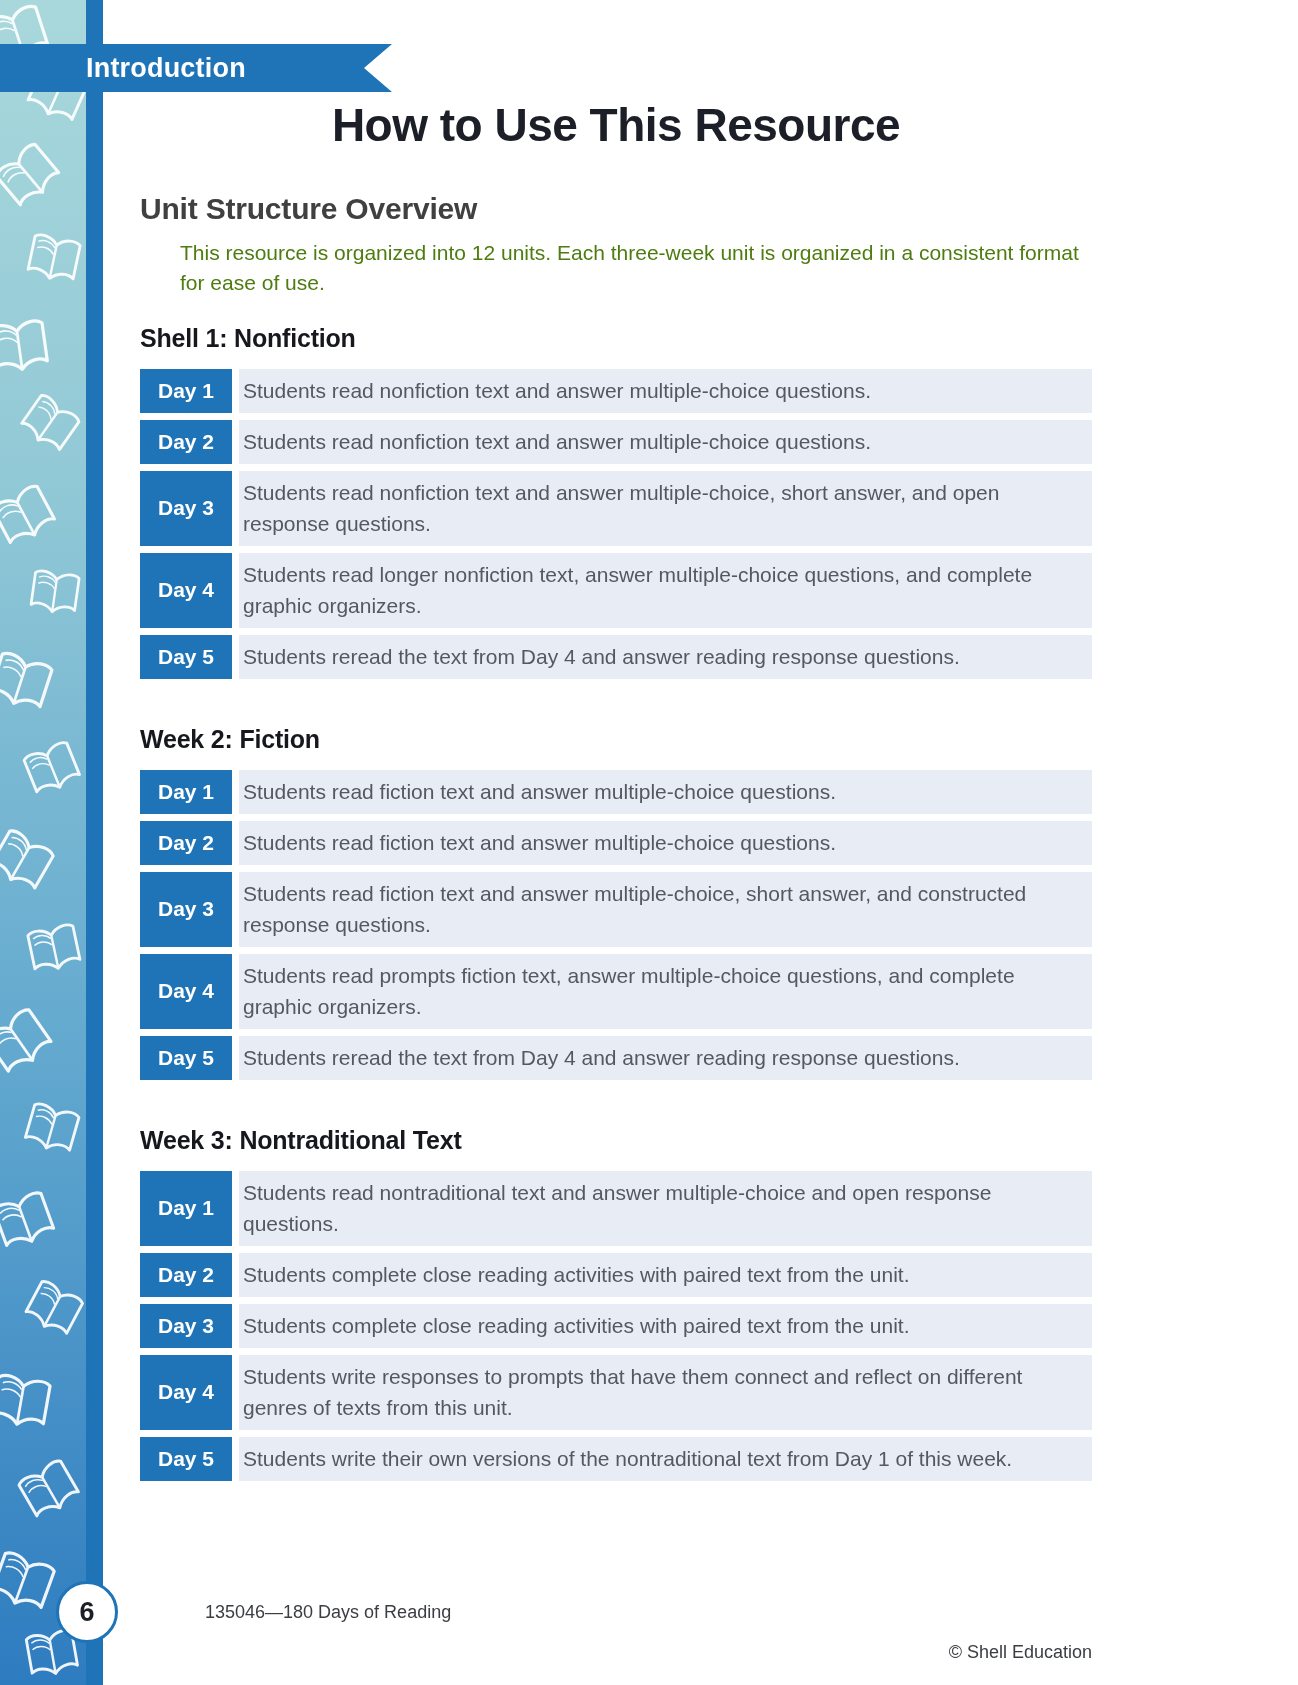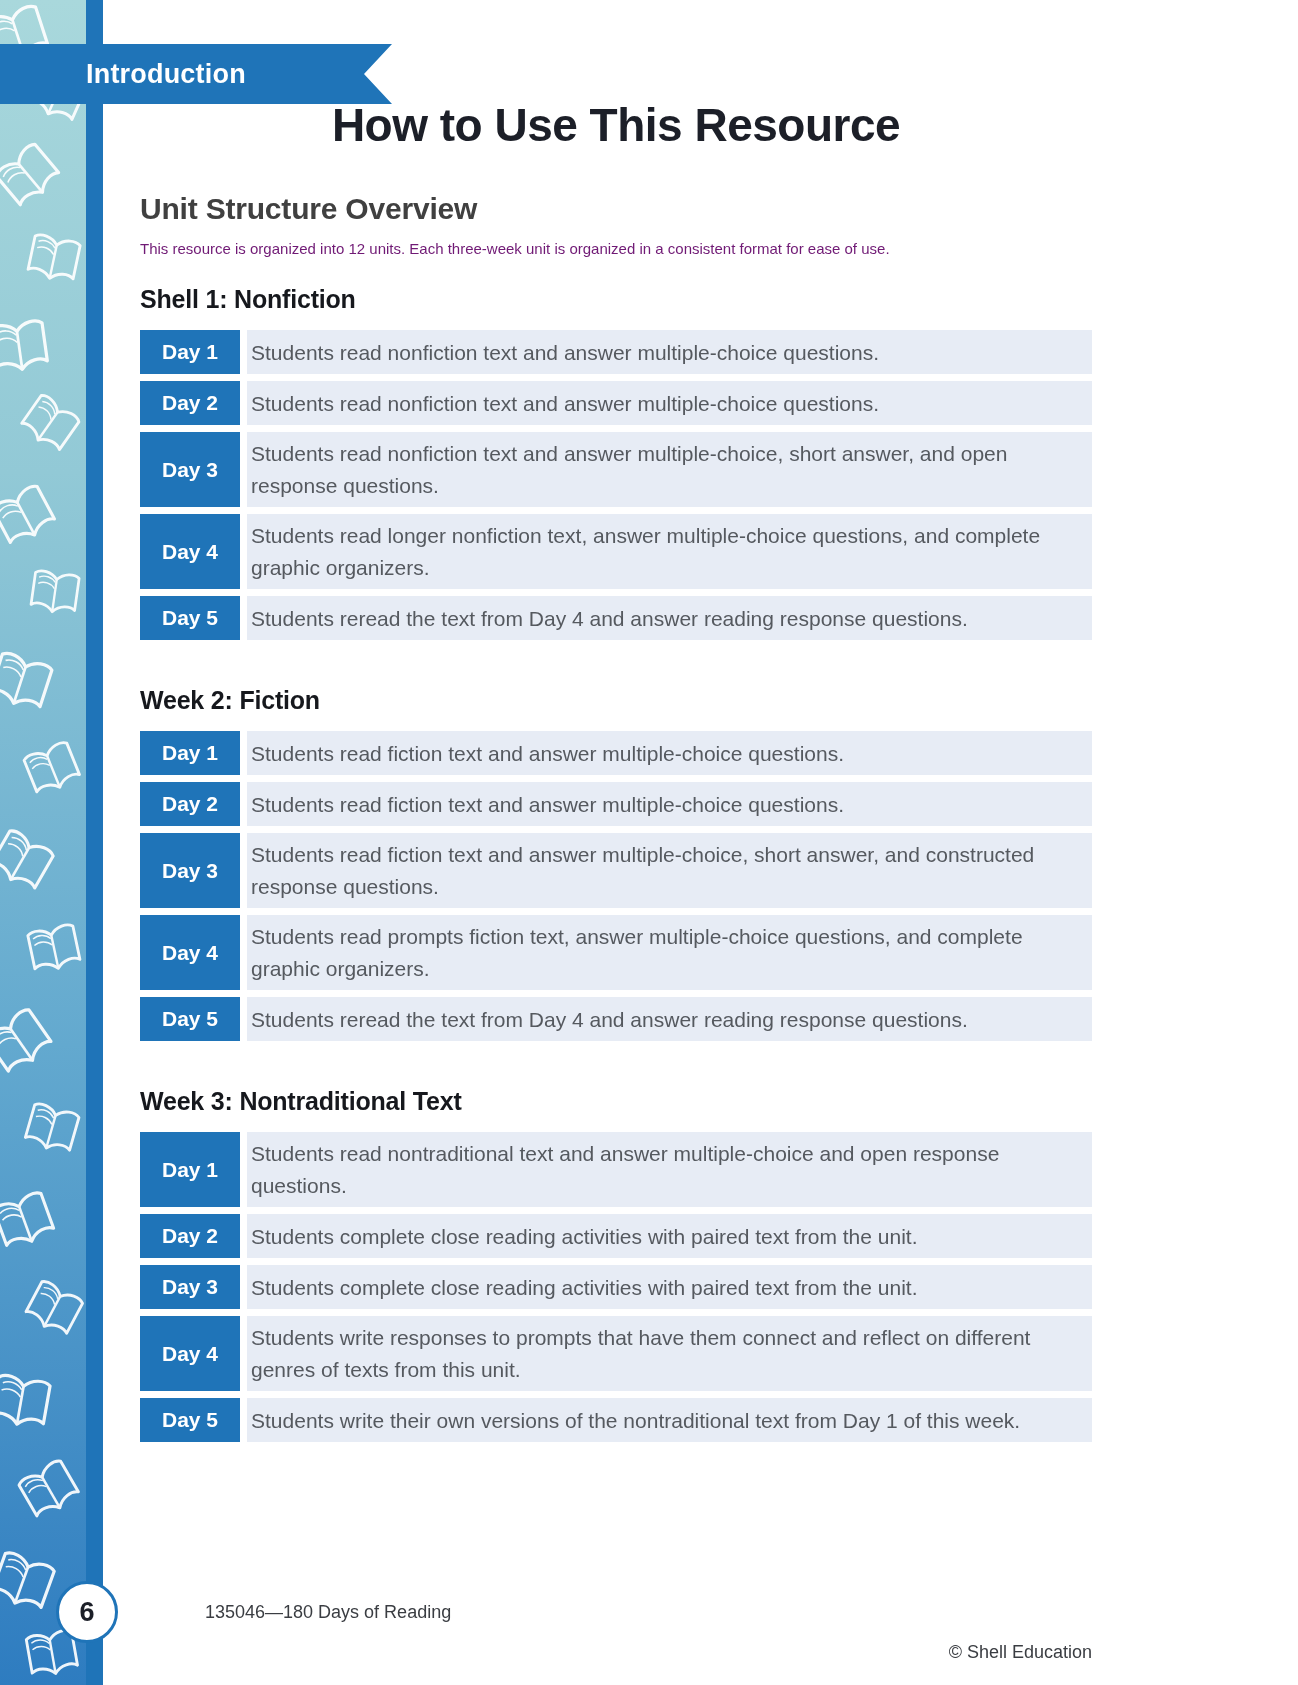--- a/index.html
+++ b/index.html
@@ -11,47 +11,47 @@
   .sidebar{
     position:absolute;left:0;top:0;width:86px;height:1685px;overflow:hidden;
     background:linear-gradient(180deg,#a9d8dc 0%,#92c9d6 28%,#63a9cf 62%,#2e7cc0 100%);
   }
   .sidebar-stripe{
     position:absolute;left:86px;top:0;width:17px;height:1685px;background:#1f74b8;
   }
   .bk{position:absolute;opacity:.92;}
   
   .ribbon{
-    position:absolute;left:0;top:44px;width:392px;height:60px;background:#1f74b8;
+    position:absolute;left:0;top:44px;width:392px;height:48px;background:#1f74b8;
     clip-path:polygon(0 0,100% 0,calc(100% - 28px) 50%,100% 100%,0 100%);
     display:flex;align-items:center;z-index:5;
   }
   .ribbon span{
     color:#ffffff;font-weight:bold;font-size:27px;padding-left:86px;letter-spacing:.2px;
   }
   
   .content{position:absolute;left:140px;top:0;width:952px;}
   .page-title{
     margin-top:98px;text-align:center;font-size:46px;font-weight:800;
     color:#1c1f28;letter-spacing:-.5px;
   }
   .section-heading{
     margin-top:40px;font-size:30px;font-weight:800;color:#404040;letter-spacing:-.2px;
   }
   .intro-par{
-    margin-top:12px;font-size:15px;line-height:1.42;color:#701a75;max-width:900px;
+    margin-top:12px;font-size:21px;line-height:1.42;color:#4d7c0f;max-width:900px;margin-left:40px;
   }
   .week-heading{
     font-size:25px;font-weight:800;color:#16181d;margin-top:46px;letter-spacing:-.2px;
   }
   .week-heading.first{margin-top:26px;}
   .day-table{margin-top:16px;}
   .day-row{display:flex;margin-bottom:7px;}
   .day-label{
-    flex:none;width:100px;background:#1f74b8;color:#ffffff;font-weight:bold;
+    flex:none;width:92px;background:#1f74b8;color:#ffffff;font-weight:bold;
     font-size:21px;display:flex;align-items:center;justify-content:center;margin-right:7px;
   }
   .day-text{
     flex:1;background:#e7ecf5;color:#55595f;font-size:21px;line-height:1.5;
     padding:6px 4px;display:flex;align-items:center;min-height:44px;box-sizing:border-box;
   }
   
   .page-circle{
     position:absolute;left:56px;top:1581px;width:62px;height:62px;border-radius:50%;
     background:#ffffff;border:3px solid #1f74b8;box-sizing:border-box;z-index:6;

